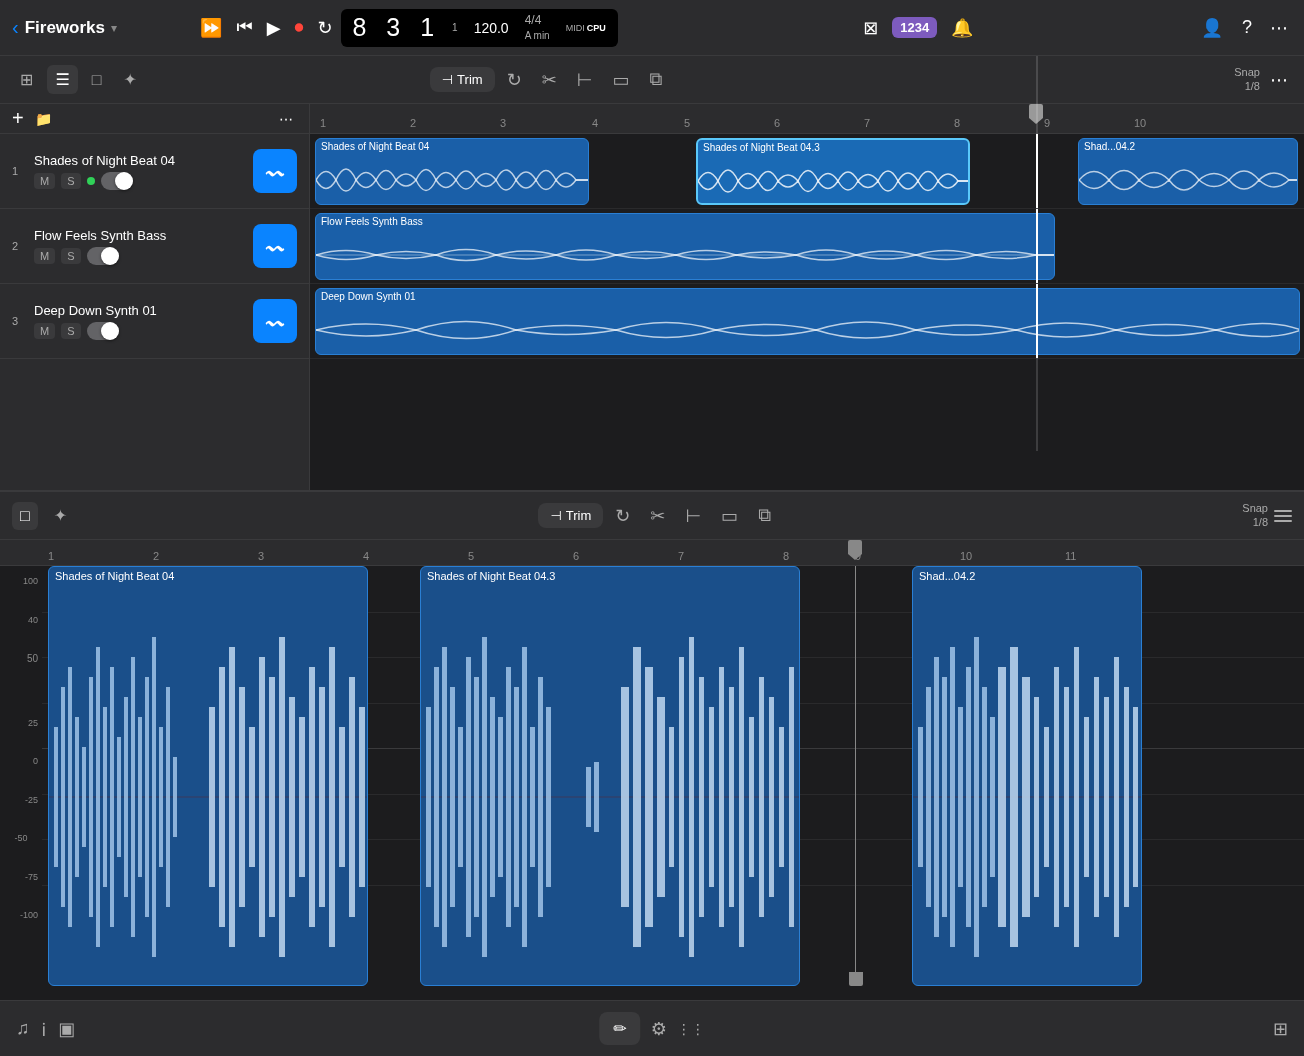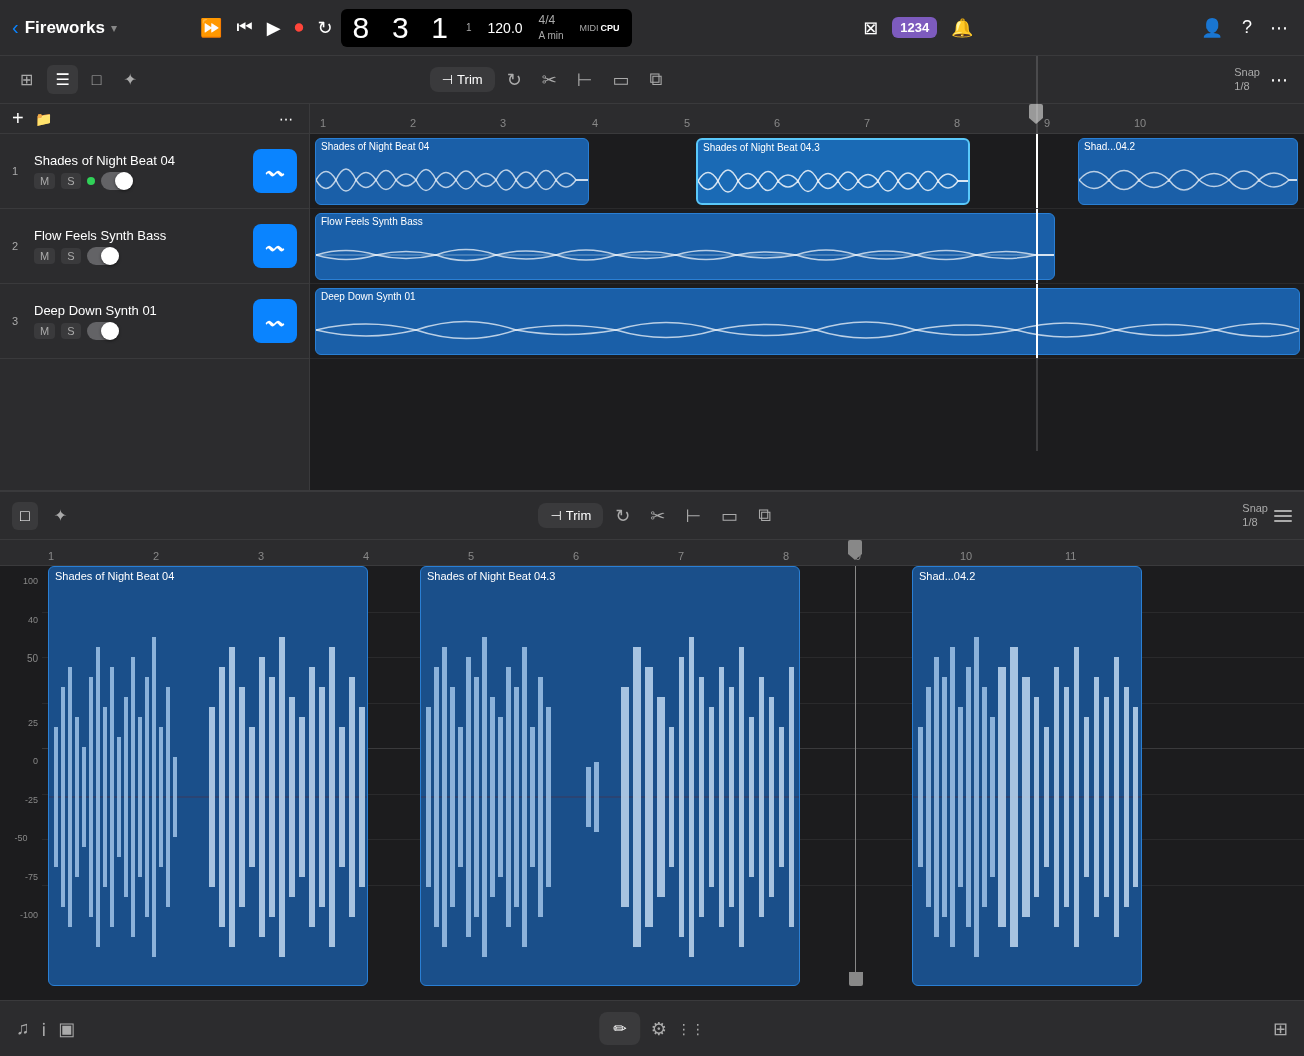--- a/index.html
+++ b/index.html
@@ -73,21 +73,21 @@
     .time-display {
       background: #000;
       border-radius: 6px;
       padding: 4px 12px;
       display: flex;
       align-items: center;
       gap: 16px;
       height: 38px;
     }
     .time-main {
-      font-size: 30px;
+      font-size: 25px;
       font-weight: 300;
       color: #fff;
       letter-spacing: 2px;
       font-variant-numeric: tabular-nums;
     }
     .time-sub {
       display: flex;
       flex-direction: column;
       font-size: 10px;
       color: #aaa;
@@ -190,20 +190,21 @@
     }
     .toolbar-right {
       display: flex;
       align-items: center;
       gap: 6px;
       margin-left: auto;
     }
     .snap-label {
       font-size: 11px;
       color: #aaa;
+      text-align: right;
       line-height: 1.2;
     }
 
     
     .track-area {
       display: flex;
       height: 386px;
     }
     .track-headers {
       width: 310px;

